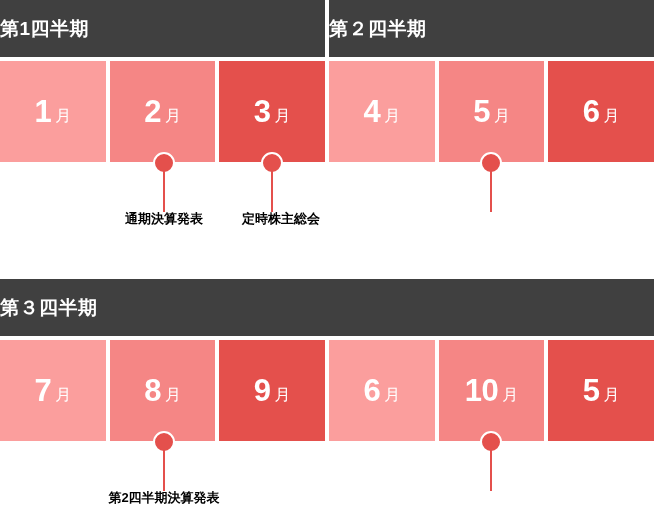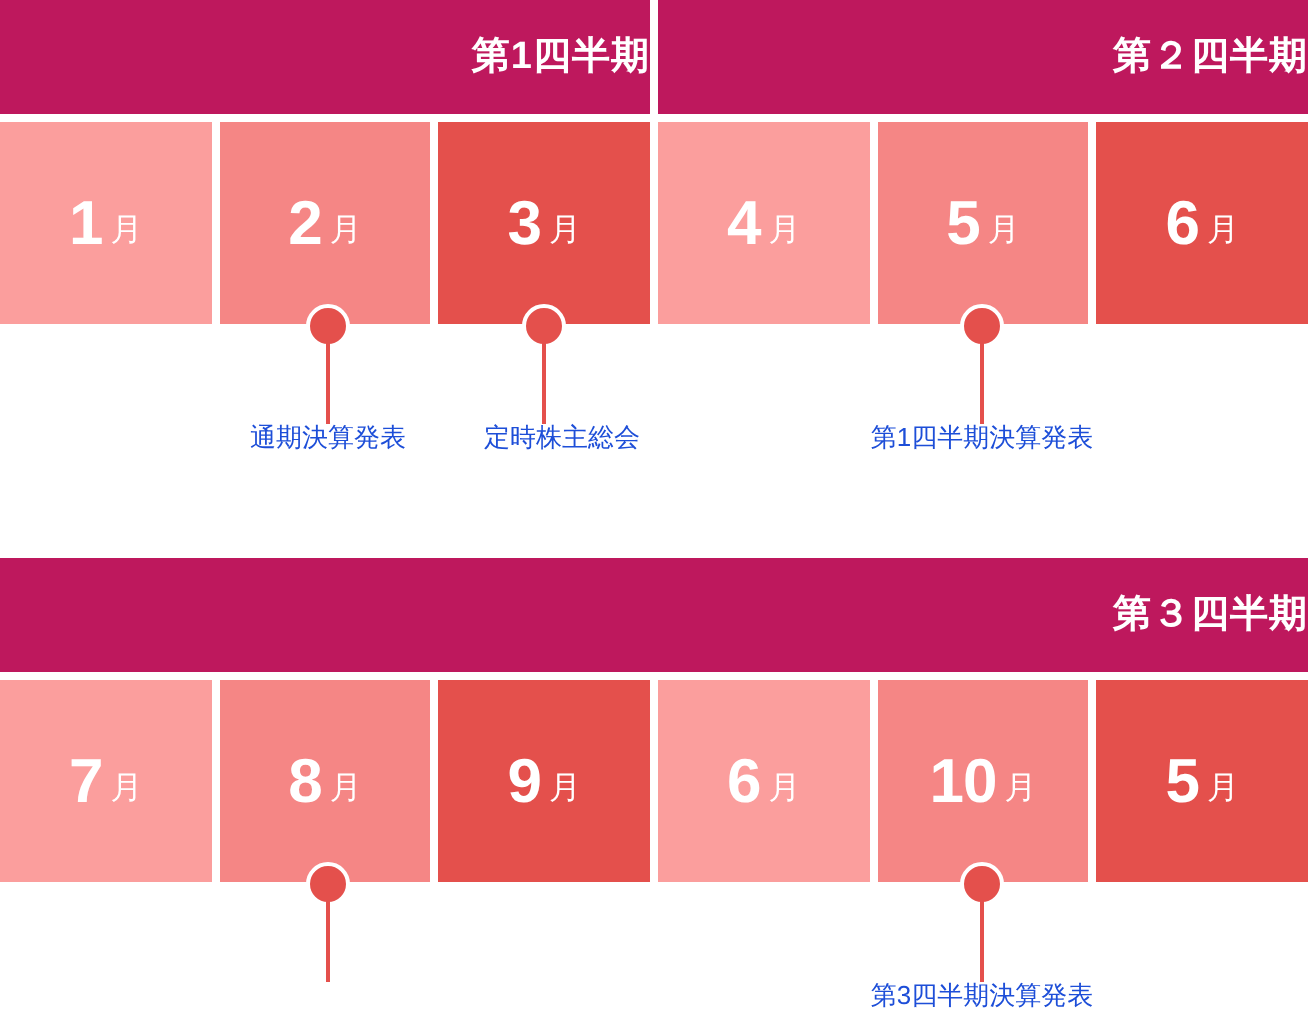--- a/index.html
+++ b/index.html
@@ -33,25 +33,25 @@
 
   
   .quarter-header-row {
     position: relative;
     height: 57px;
     display: flex;
     gap: 4px;
   }
   .quarter-header {
     flex: 1 1 0;
-    background: #be185d;
+    background: #404040;
     color: #ffffff;
     display: flex;
     align-items: center;
-    justify-content: flex-end;
+    justify-content: flex-start;
     font-size: 19px;
     font-weight: bold;
     letter-spacing: 0.5px;
     line-height: 1;
   }
 
   
   .months-row {
     position: relative;
     height: 101px;
@@ -122,23 +122,23 @@
     top: 170px;
     width: 2px;
     height: 42px;
     background: #e4504c;
   }
   .event-label {
     position: absolute;
     top: 212px;
     transform: translateX(-50%);
     white-space: nowrap;
-    color: #1d4ed8;
+    color: #000000;
     font-size: 13px;
-    font-weight: normal;
+    font-weight: bold;
     line-height: 1;
   }
 </style>
 </head>
 <body>
 
 <div class="timeline">
 
   <div class="half half-1">
 
@@ -192,21 +192,20 @@
       <div class="event" style="left:272px">
         <div class="event-pin"></div>
         <div class="event-stem"></div>
       </div>
       <div class="event-label" style="left:281px">定時株主総会</div>
 
       <div class="event" style="left:491px">
         <div class="event-pin"></div>
         <div class="event-stem"></div>
       </div>
-      <div class="event-label" style="left:491px">第1四半期決算発表</div>
     </div>
   </div>
 
   <div class="half half-2">
 
     <div class="quarter-header-row">
       <div class="quarter-header">
         <span>第３四半期</span>
       </div>
     </div>
@@ -240,22 +239,22 @@
           <span class="month-unit">月</span>
         </div>
       </div>
     </div>
 
     <div class="events-layer">
       <div class="event" style="left:164px">
         <div class="event-pin"></div>
         <div class="event-stem"></div>
       </div>
+      <div class="event-label" style="left:164px">第2四半期決算発表</div>
 
       <div class="event" style="left:491px">
         <div class="event-pin"></div>
         <div class="event-stem"></div>
       </div>
-      <div class="event-label" style="left:491px">第3四半期決算発表</div>
     </div>
   </div>
 
 </div>
 
 </body></html>

